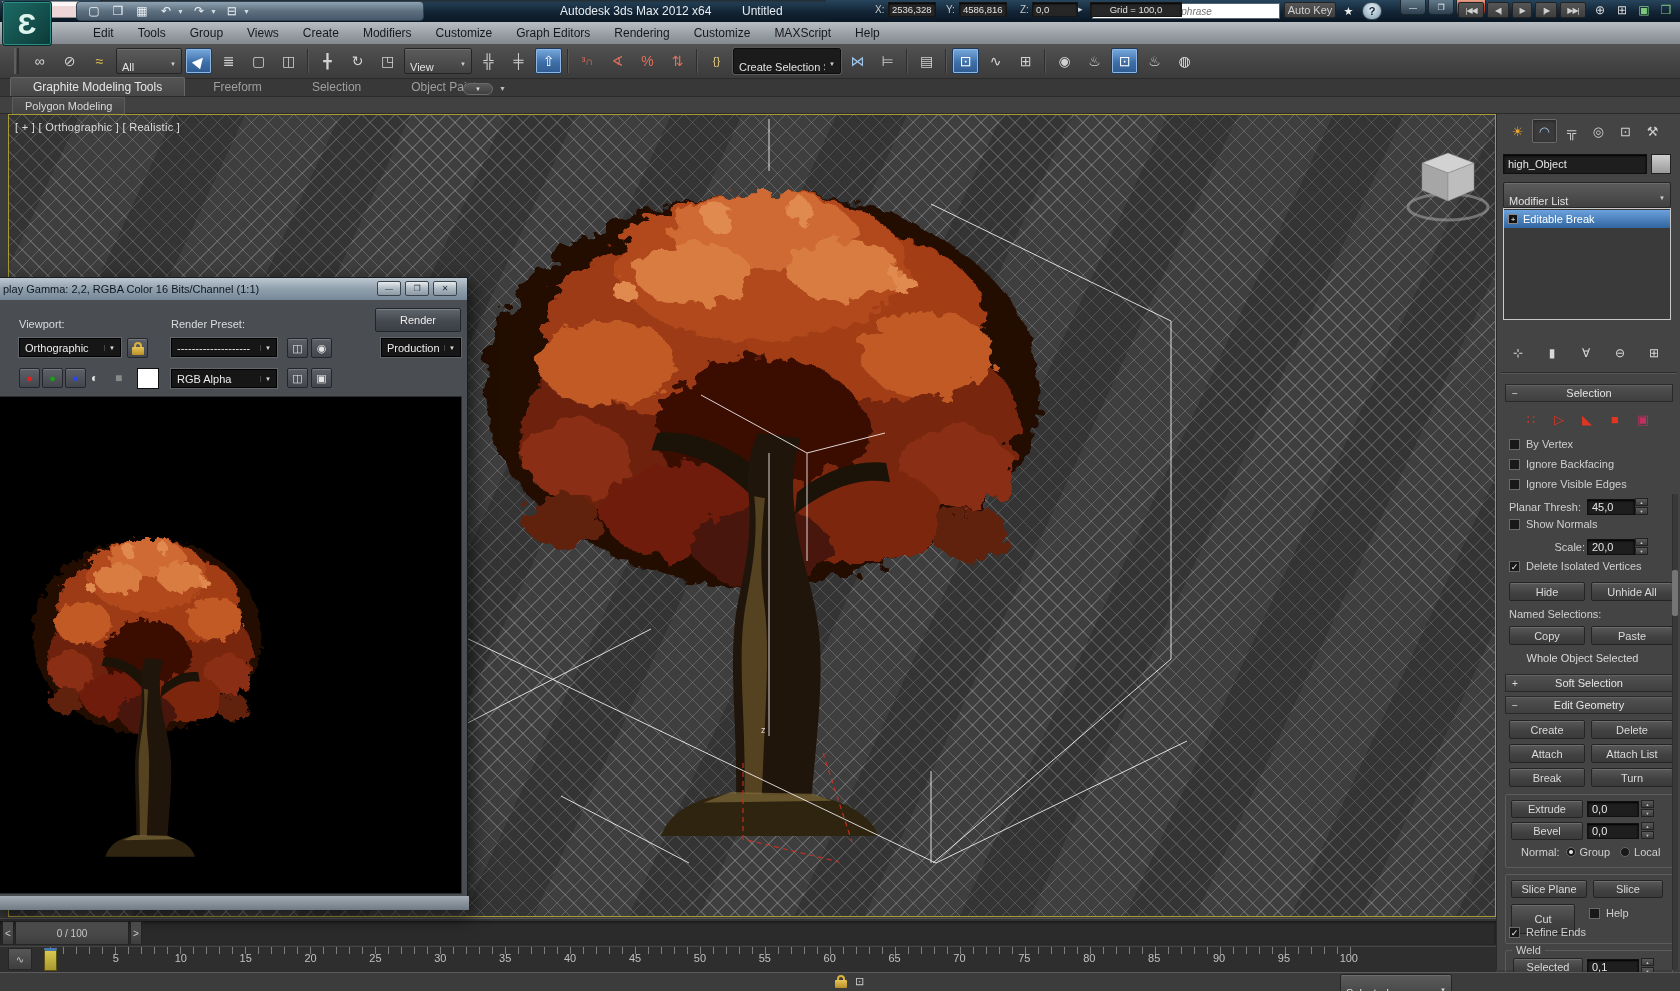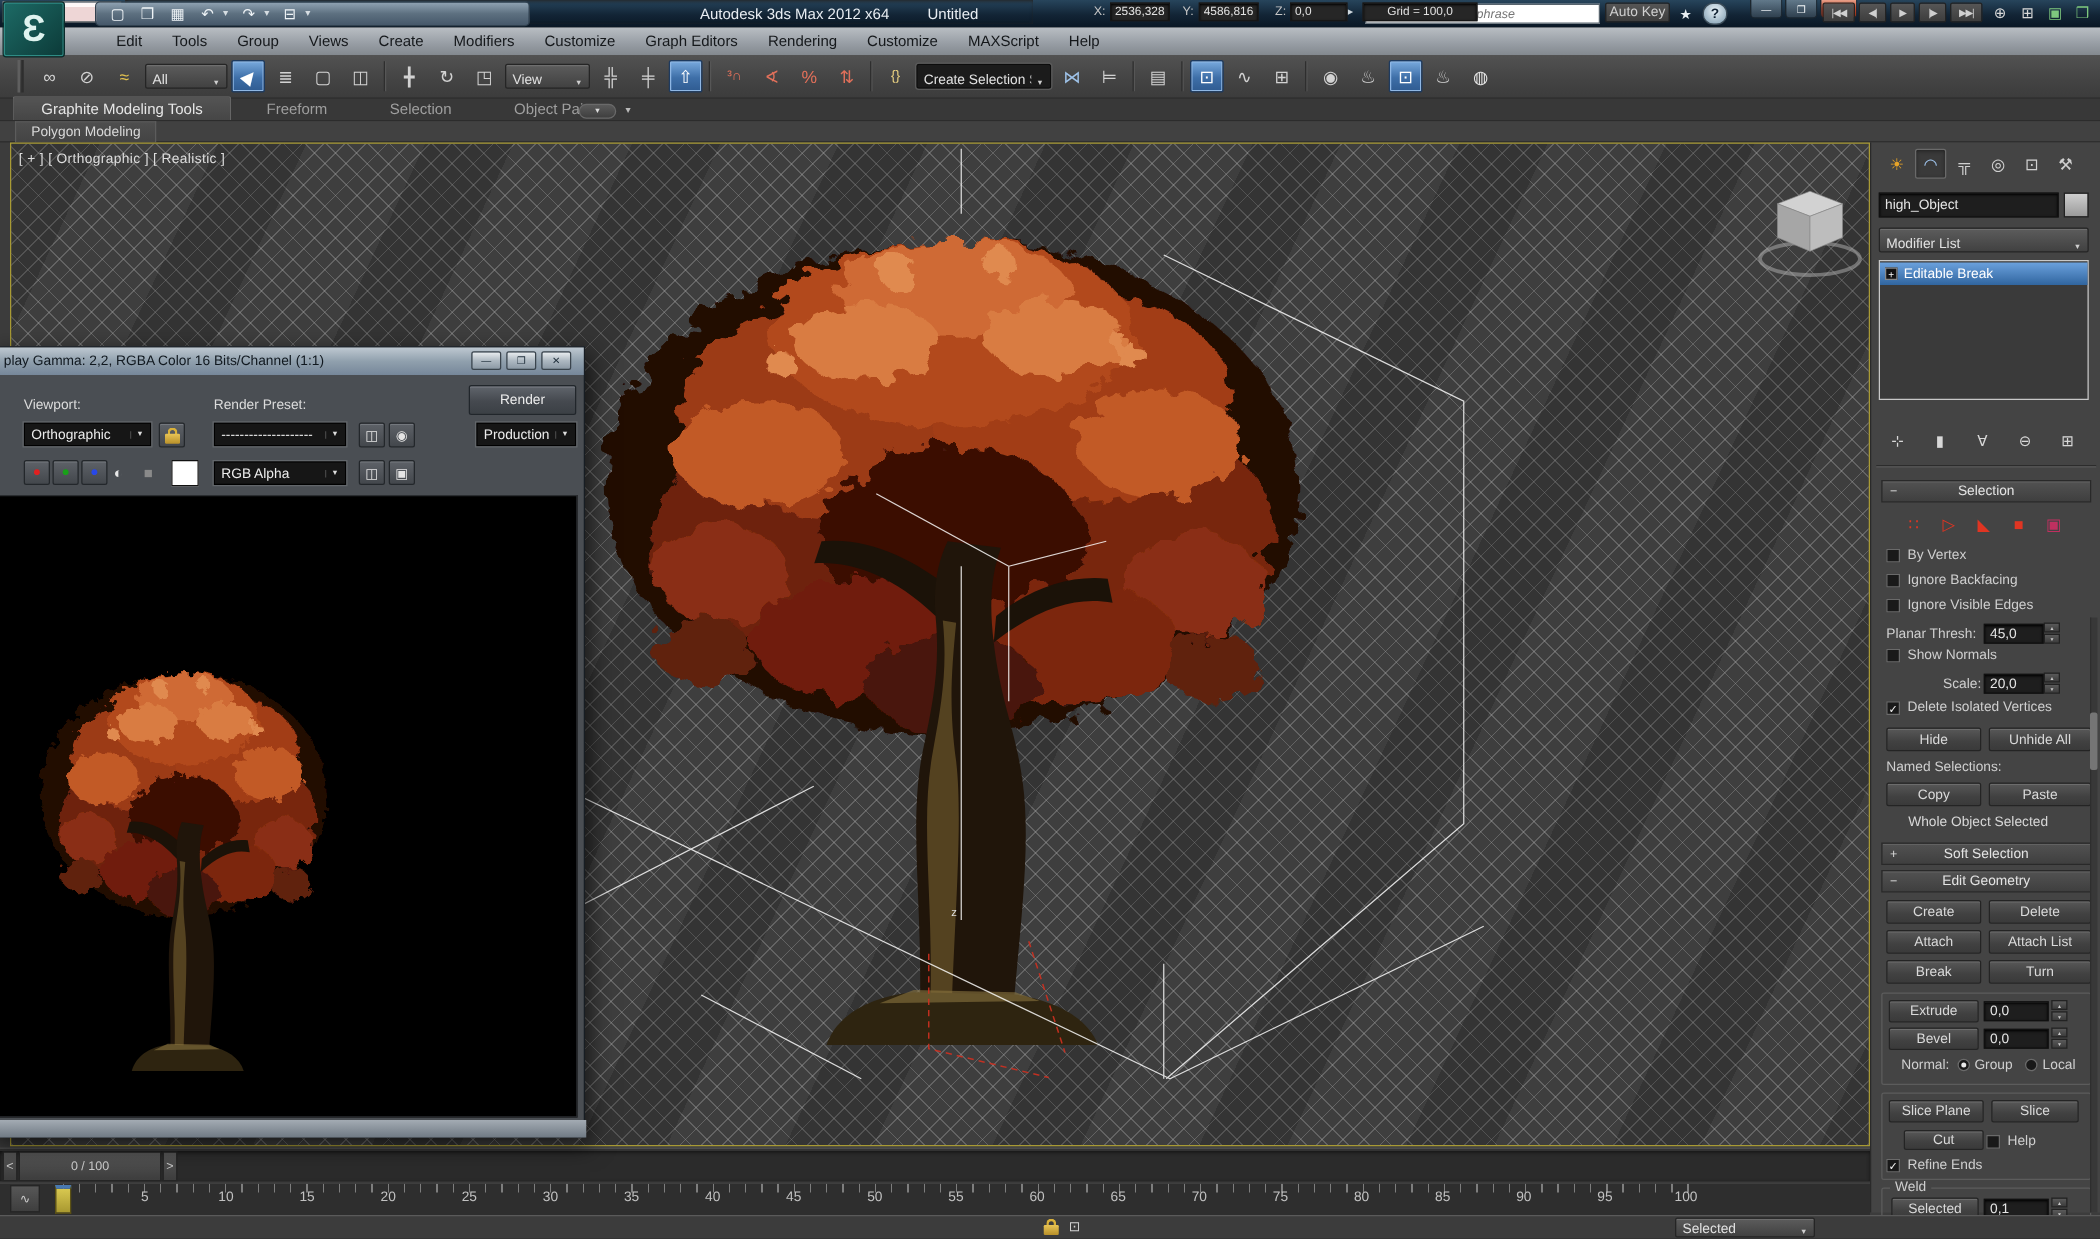--- a/index.html
+++ b/index.html
@@ -26,21 +26,21 @@
 #mb-under{left:0;top:22px;width:56px;height:22px;background:linear-gradient(#b9bec3,#83898f)}
 
 #toolbar{left:0;top:44px;width:1680px;height:35px;background:linear-gradient(#525252,#434343 60%,#3c3c3c);border-bottom:1px solid #2a2a2a;display:flex;align-items:center;gap:3px;padding-left:14px}
 .grip{width:5px;height:26px;border-left:2px solid #5f5f5f;border-right:2px solid #2e2e2e;margin-right:4px}
 .tbtn{width:27px;height:26px;display:flex;align-items:center;justify-content:center;color:#d2d2d2;font-size:14px;border:1px solid transparent;border-radius:2px;flex:none}
 .tbtn.sm{font-size:11px}
 .tbtn.active{background:linear-gradient(#79aade,#3e6fa8 55%,#2f5b91);border-color:#1e3a5e;box-shadow:inset 0 0 0 1px #8fb7e4;color:#fff}
 .tbtn.red{color:#e2705a}
 .rot45{transform:rotate(-50deg);display:inline-block}
 .tsep{width:2px;height:24px;border-left:1px solid #2e2e2e;border-right:1px solid #565656;margin:0 2px;flex:none}
-.drop{height:20px;background:linear-gradient(#5c5c5c,#414141);border:1px solid #252525;box-shadow:inset 0 1px 0 #6e6e6e;color:#e2e2e2;display:flex;align-items:flex-end;padding:0 5px;border-radius:2px;flex:none}
+.drop{height:20px;background:linear-gradient(#5c5c5c,#414141);border:1px solid #252525;box-shadow:inset 0 1px 0 #6e6e6e;color:#e2e2e2;display:flex;align-items:flex-start;padding:12px 5px;border-radius:2px;flex:none}
 .drop .arr{margin-left:auto;font-size:6px;color:#cfcfcf;padding-left:4px}
 .drop.dark{background:#1b1b1b;box-shadow:none;border:1px solid #0c0c0c;outline:1px solid #5a5a5a}
 
 #ribbontabs{left:0;top:79px;width:1680px;height:18px;background:#383838;display:flex;align-items:flex-end;gap:6px;padding-left:10px;border-bottom:1px solid #2c2c2c}
 #ribbontabs span{padding:2px 22px;color:#9f9f9f;font-size:12px}
 #ribbontabs span.active{background:linear-gradient(#545454,#464646);border:1px solid #666;border-bottom:none;color:#e6e6e6;border-radius:2px 2px 0 0}
 #ribbonchip{left:463px;top:83px;width:30px;height:12px;background:linear-gradient(#5a5a5a,#3f3f3f);border:1px solid #6a6a6a;border-radius:6px;color:#ddd;font-size:6px;display:flex;align-items:center;justify-content:center}
 #ribbonchip2{left:499px;top:85px;color:#bbb;font-size:7px}
 #polyrow{left:0;top:97px;width:1680px;height:17px;background:#414141;border-bottom:1px solid #2a2a2a}
 #polytab{left:12px;top:97px;height:17px;background:linear-gradient(#4e4e4e,#434343);border:1px solid #5c5c5c;border-bottom:none;color:#d8d8d8;padding:2px 12px;font-size:11px}
@@ -459,21 +459,21 @@
       <span>Normal:</span>
       <span class="radio on" style="margin-left:6px"></span>
         <span>Group</span>
       <span class="radio" style="margin-left:10px"></span>
         <span>Local</span>
     </div>
 
     <div class="abs gbox" style="top:760px;height:70px"></div>
     <div class="abs btn3" style="left:14px;top:766px;width:76px;height:18px">Slice Plane</div>
     <div class="abs btn3" style="left:96px;top:766px;width:70px;height:18px">Slice</div>
-    <div class="abs btn3" style="left:26px;top:790px;width:64px;height:16px">Cut</div>
+    <div class="abs btn3" style="left:14px;top:790px;width:64px;height:30px">Cut</div>
     <div class="abs crow" style="left:92px;top:793px">
         <span class="chk"></span>
         <span>Help</span>
       </div>
     <div class="abs crow" style="top:812px">
         <span class="chk">✓</span>
         <span>Refine Ends</span>
       </div>
 
     <div class="abs gbox" style="top:836px;height:34px">

